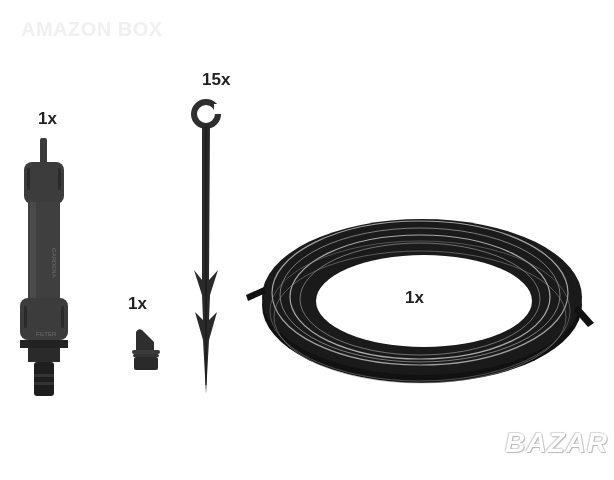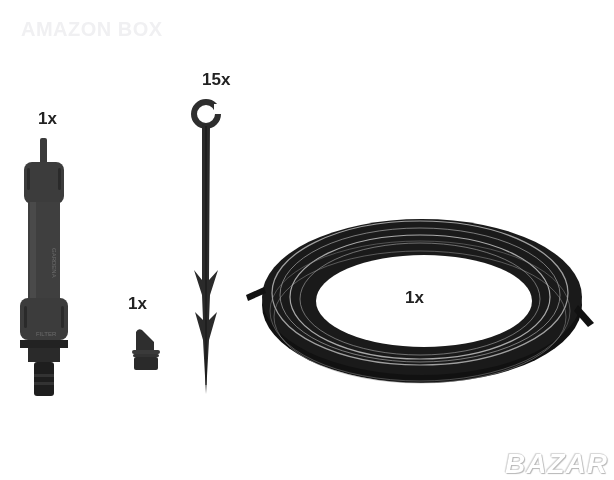--- a/index.html
+++ b/index.html
@@ -1,19 +1,19 @@
 <!DOCTYPE html>
 <html><head>
 <meta charset="utf-8">
 <style>
   html, body { margin:0; padding:0; }
   body { width:614px; height:480px; background:#ffffff; position:relative; overflow:hidden; font-family:"Liberation Sans", sans-serif; }
   .watermark { position:absolute; left:21px; top:18px; font-size:20px; font-weight:bold; color:#f0f0f2; letter-spacing:0.5px; }
   .qty { position:absolute; font-size:17px; font-weight:bold; color:#222; }
-  .bazar { position:absolute; left:505px; top:448px; font-size:28px; font-weight:bold; color:#ffffff; letter-spacing:1px;
+  .bazar { position:absolute; left:505px; top:427px; font-size:28px; font-weight:bold; color:#ffffff; letter-spacing:1px;
            text-shadow: 0 0 1px #999, 1px 1px 1px #bbb, -1px -1px 1px #ddd; font-style:italic; }
   svg.item { position:absolute; overflow:visible; }
 </style>
 </head>
 <body>
 
 <div class="watermark">AMAZON BOX</div>
 
 <div class="qty" style="left:38px;top:109px;">1x</div>
 <svg class="item" style="left:14px;top:138px;" width="60" height="260" viewBox="0 0 60 260">

